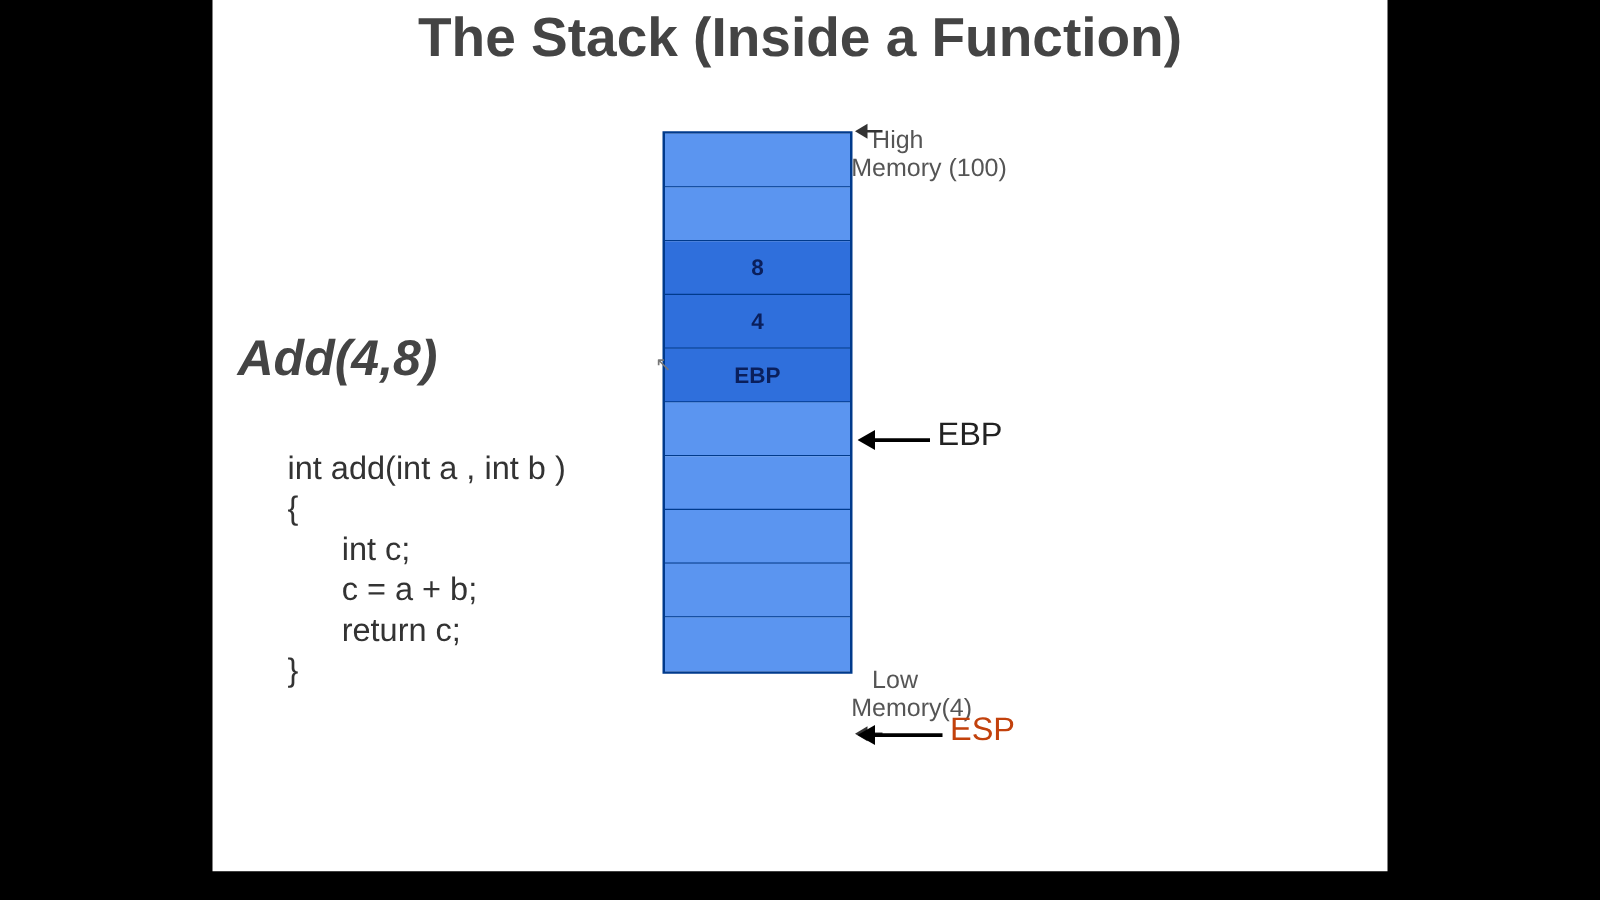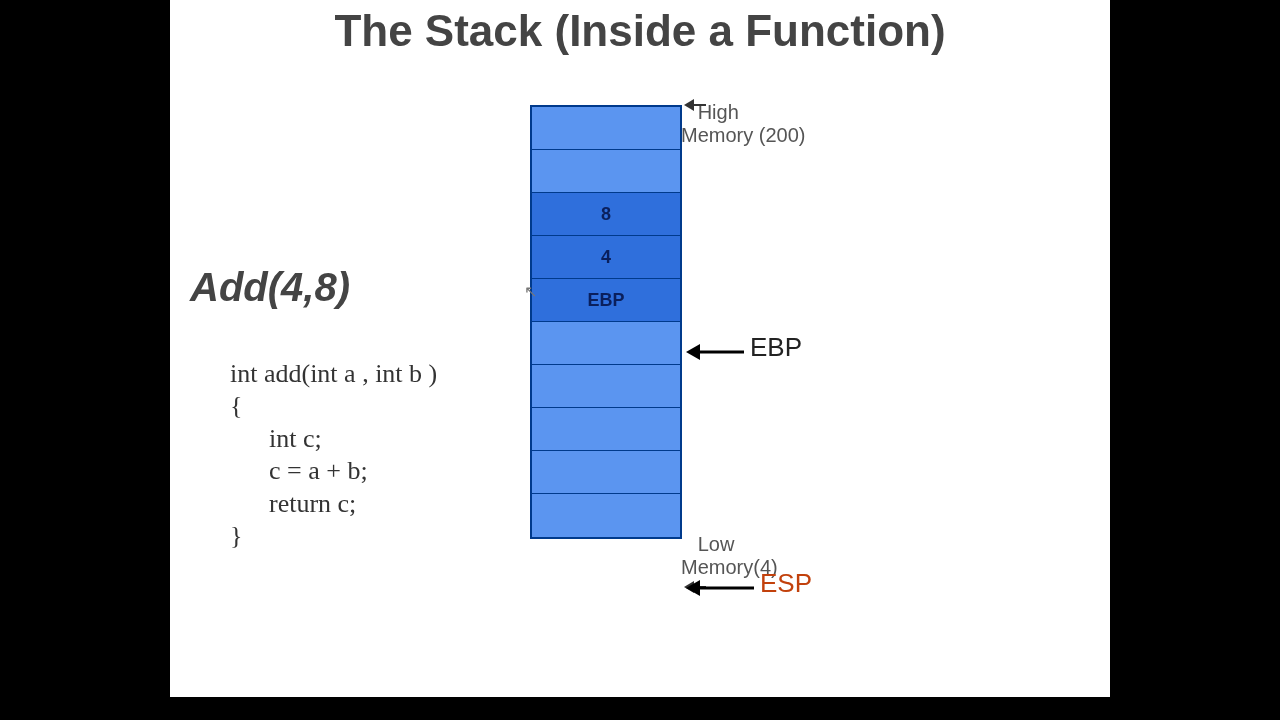--- a/index.html
+++ b/index.html
@@ -39,21 +39,21 @@
     font-style: italic;
   }
   .code {
     position: absolute;
     left: 60px;
     top: 325px;
     font-size: 26px;
     color: #333;
     line-height: 1.25;
     white-space: pre;
-    font-family: Liberation Serif, serif;
+    font-family: Liberation Sans, sans-serif;
   }
   .stack {
     position: absolute;
     left: 360px;
     top: 105px;
     width: 152px;
     border: 2px solid #003a8c;
   }
   .cell {
     height: 43px;
@@ -152,21 +152,21 @@
     <div class="cell dark">EBP</div>
     <div class="cell"></div>
     <div class="cell"></div>
     <div class="cell"></div>
     <div class="cell"></div>
     <div class="cell"></div>
   </div>
 
   <div class="hm">
     &nbsp;&nbsp;&nbsp;<span>High</span><br>
-    <span>Memory (200)</span>
+    <span>Memory (100)</span>
   </div>
   <svg class="hm-arrow" width="24" height="20">
     <line x1="22" y1="10" x2="4" y2="10" stroke="#333" stroke-width="2"></line>
     <polygon points="0,10 10,4 10,16" fill="#333"></polygon>
   </svg>
 
   <div class="lm">
     &nbsp;&nbsp;&nbsp;<span>Low</span><br>
     <span>Memory(4)</span>
   </div>

